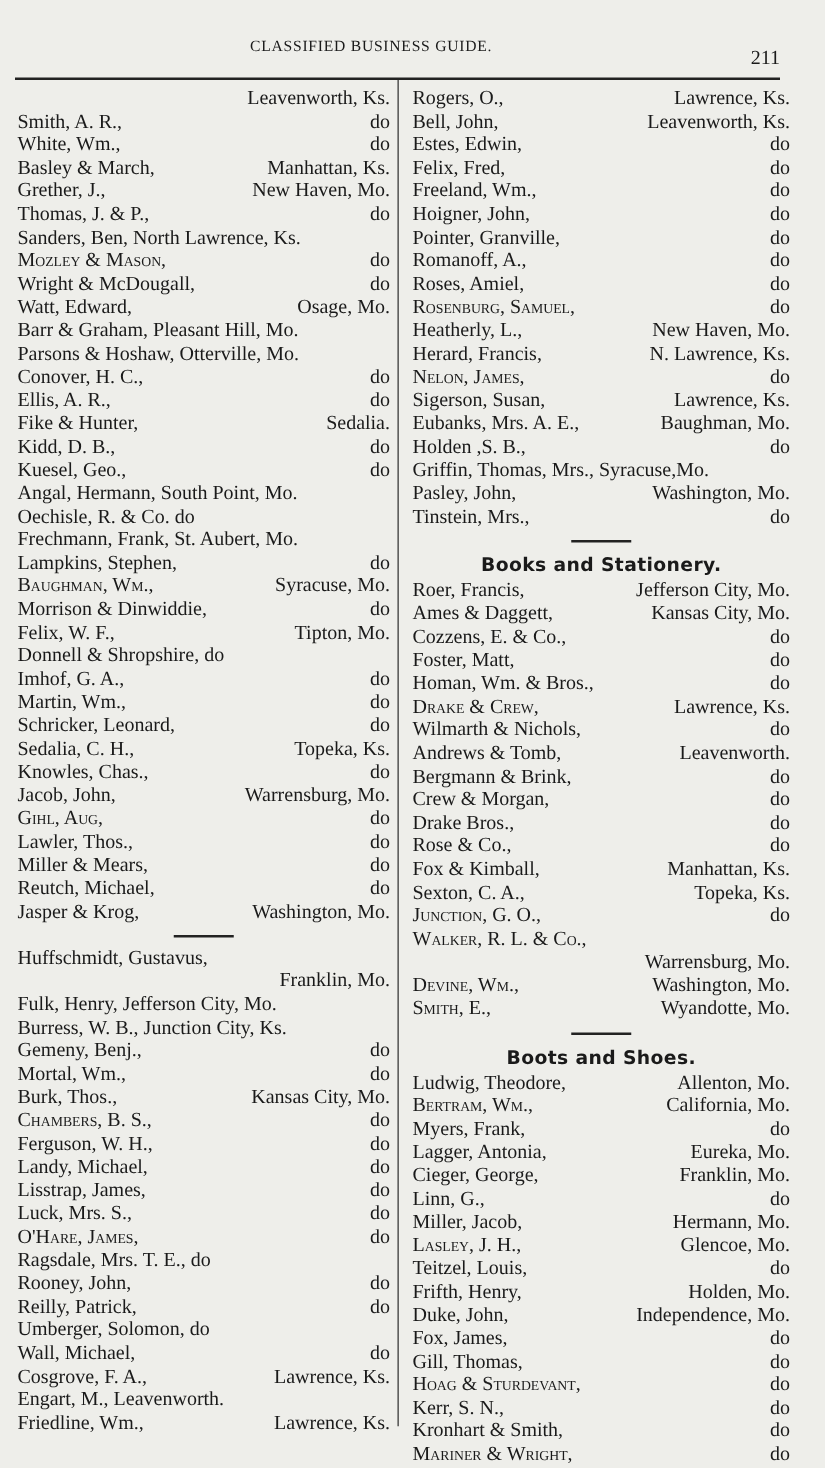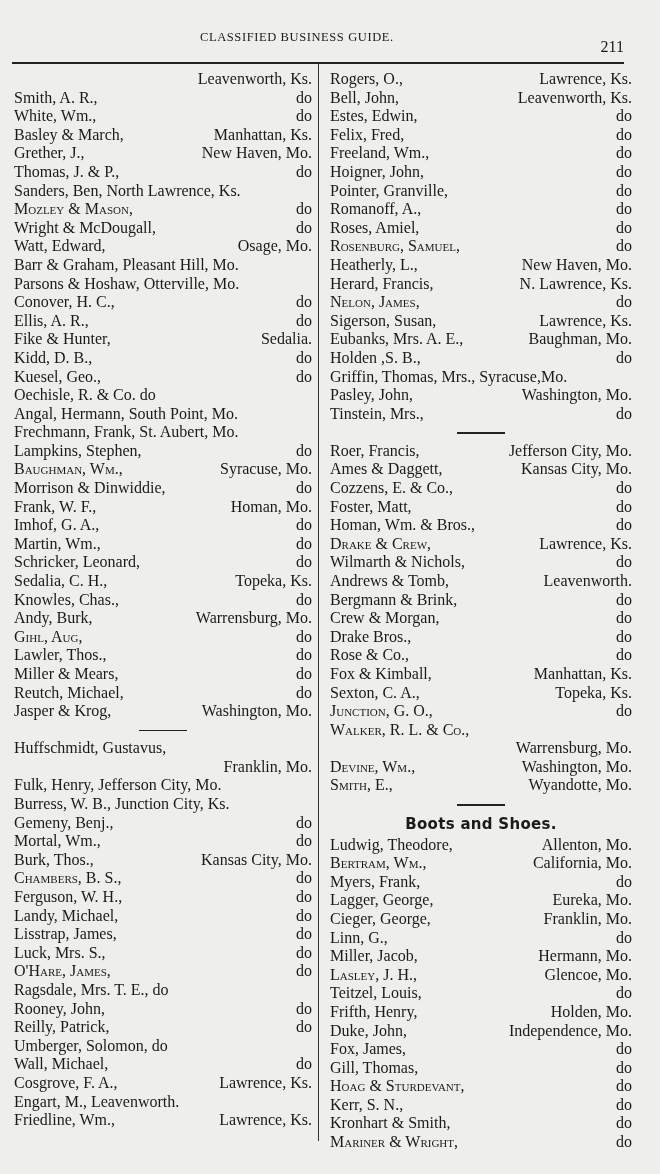--- a/index.html
+++ b/index.html
@@ -121,46 +121,50 @@
       </div>
       <div class="row">
         <span class="name">Kidd, D. B.,</span>
         <span class="place">do</span>
       </div>
       <div class="row">
         <span class="name">Kuesel, Geo.,</span>
         <span class="place">do</span>
       </div>
       <div class="row">
+        <span class="name">Angal, Hermann, South Point, Mo.</span>
+        <span class="place"></span>
+      </div>
+      <div class="row">
         <span class="name">Oechisle, R. &amp; Co. do</span>
-        <span class="place"></span>
-      </div>
-      <div class="row">
-        <span class="name">Angal, Hermann, South Point, Mo.</span>
         <span class="place"></span>
       </div>
       <div class="row">
         <span class="name">Frechmann, Frank, St. Aubert, Mo.</span>
         <span class="place"></span>
       </div>
       <div class="row">
         <span class="name">Lampkins, Stephen,</span>
         <span class="place">do</span>
       </div>
       <div class="row">
         <span class="name sc">Baughman, Wm.,</span>
         <span class="place">Syracuse, Mo.</span>
       </div>
       <div class="row">
         <span class="name">Morrison &amp; Dinwiddie,</span>
         <span class="place">do</span>
       </div>
       <div class="row">
-        <span class="name">Frank, W. F.,</span>
-        <span class="place">Homan, Mo.</span>
+        <span class="name">Felix, W. F.,</span>
+        <span class="place">Tipton, Mo.</span>
+      </div>
+      <div class="row">
+        <span class="name">Donnell &amp; Shropshire, do</span>
+        <span class="place"></span>
       </div>
       <div class="row">
         <span class="name">Imhof, G. A.,</span>
         <span class="place">do</span>
       </div>
       <div class="row">
         <span class="name">Martin, Wm.,</span>
         <span class="place">do</span>
       </div>
       <div class="row">
@@ -169,21 +173,21 @@
       </div>
       <div class="row">
         <span class="name">Sedalia, C. H.,</span>
         <span class="place">Topeka, Ks.</span>
       </div>
       <div class="row">
         <span class="name">Knowles, Chas.,</span>
         <span class="place">do</span>
       </div>
       <div class="row">
-        <span class="name">Andy, Burk,</span>
+        <span class="name">Jacob, John,</span>
         <span class="place">Warrensburg, Mo.</span>
       </div>
       <div class="row">
         <span class="name sc">Gihl, Aug,</span>
         <span class="place">do</span>
       </div>
       <div class="row">
         <span class="name">Lawler, Thos.,</span>
         <span class="place">do</span>
       </div>
@@ -356,20 +360,21 @@
       </div>
       <div class="row">
         <span class="name">Pasley, John,</span>
         <span class="place">Washington, Mo.</span>
       </div>
       <div class="row">
         <span class="name">Tinstein, Mrs.,</span>
         <span class="place">do</span>
       </div>
       <div class="section-rule"></div>
+      <div class="section-head">Books and Stationery.</div>
       <div class="row">
         <span class="name">Roer, Francis,</span>
         <span class="place">Jefferson City, Mo.</span>
       </div>
       <div class="row">
         <span class="name">Ames &amp; Daggett,</span>
         <span class="place">Kansas City, Mo.</span>
       </div>
       <div class="row">
         <span class="name">Cozzens, E. &amp; Co.,</span>
@@ -447,21 +452,21 @@
       </div>
       <div class="row">
         <span class="name sc">Bertram, Wm.,</span>
         <span class="place">California, Mo.</span>
       </div>
       <div class="row">
         <span class="name">Myers, Frank,</span>
         <span class="place">do</span>
       </div>
       <div class="row">
-        <span class="name">Lagger, George,</span>
+        <span class="name">Lagger, Antonia,</span>
         <span class="place">Eureka, Mo.</span>
       </div>
       <div class="row">
         <span class="name">Cieger, George,</span>
         <span class="place">Franklin, Mo.</span>
       </div>
       <div class="row">
         <span class="name">Linn, G.,</span>
         <span class="place">do</span>
       </div>

